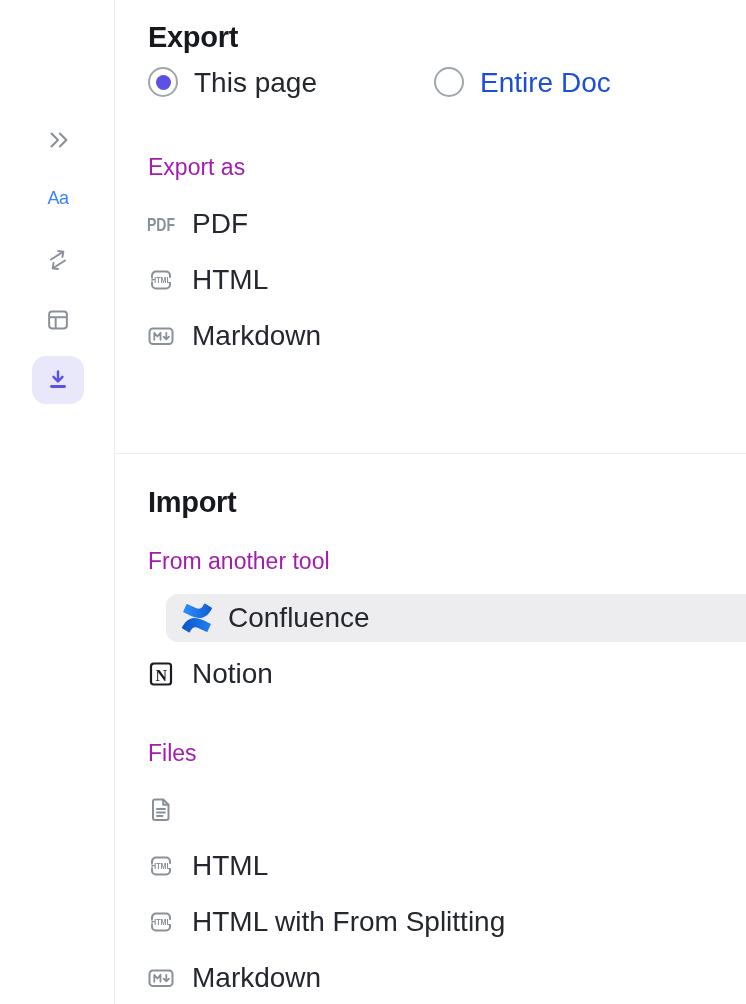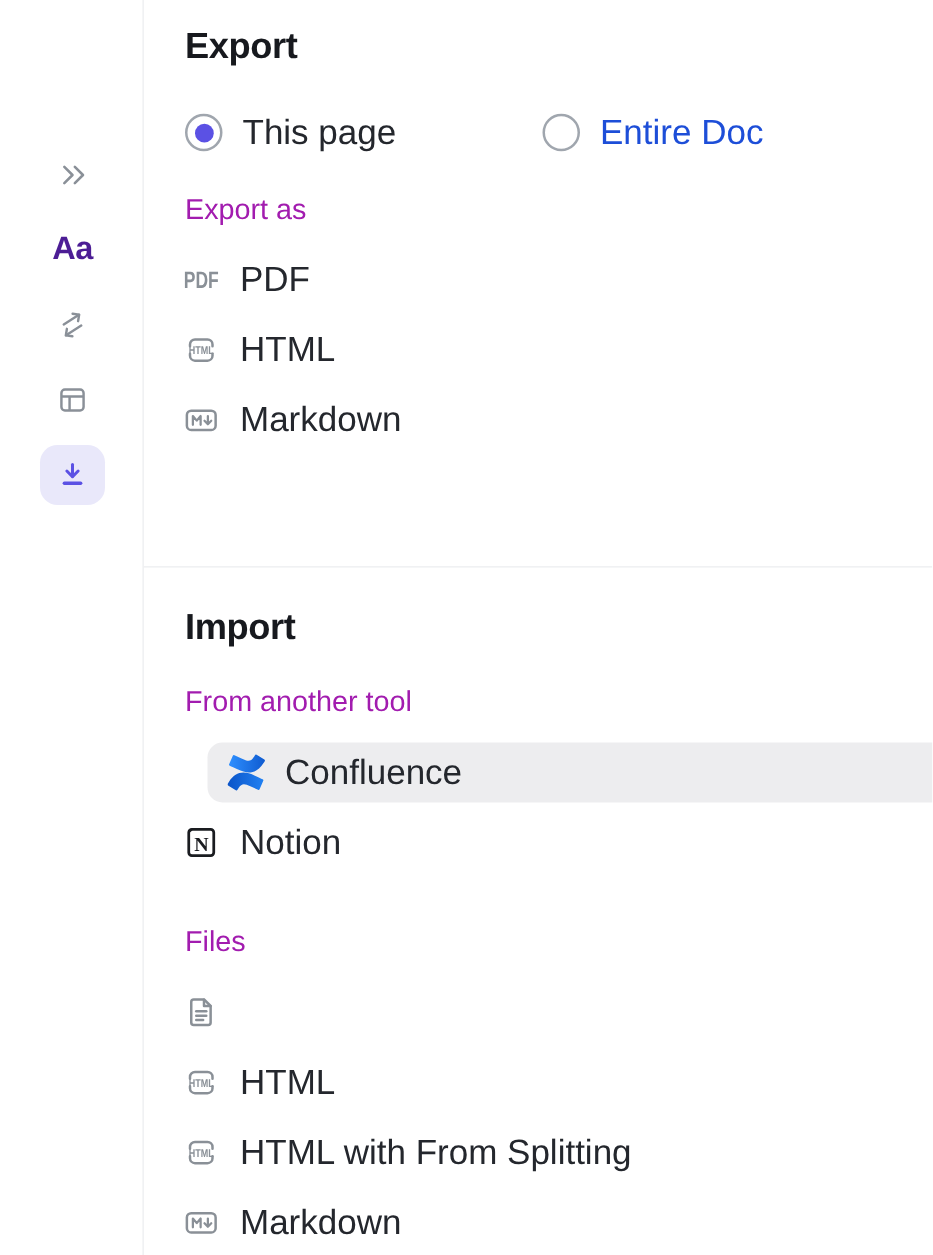--- a/index.html
+++ b/index.html
@@ -12,34 +12,34 @@
 
   
   .rail { position:absolute; left:0; top:0; width:114px; height:100%; background:#fff; }
   .rail-divider { position:absolute; left:114px; top:0; width:1px; height:100%; background:#ECEDF0; }
   .rail-btn {
     position:absolute; left:32px; width:52px; height:48px; border-radius:14px;
     display:flex; align-items:center; justify-content:center; color:#8A9098;
     cursor:pointer;
   }
   .rail-btn.active { background:#E9E8FA; }
-  .rail-aa { font-size:26px; font-weight:700; color:#4c1d95; letter-spacing:-0.5px; }
+  .rail-aa { font-size:18px; font-weight:400; color:#3b82f6; letter-spacing:-0.5px; }
 
   
   .panel-divider { position:absolute; left:115px; top:453px; width:631px; height:1px; background:#ECEDF0; }
   .heading {
     position:absolute; left:148px; font-size:29px; font-weight:700; color:#17191E;
     letter-spacing:-0.3px; white-space:nowrap;
   }
   .section-label {
     position:absolute; left:148px; font-size:23px; color:#a21caf; white-space:nowrap;
   }
 
   
-  .radio-group { position:absolute; top:90px; height:32px; display:flex; align-items:center; gap:16px; cursor:pointer; }
+  .radio-group { position:absolute; top:67px; height:32px; display:flex; align-items:flex-start; gap:16px; cursor:pointer; }
   .radio-circle {
     width:30px; height:30px; border-radius:50%; border:2px solid #A0A6AE; background:#fff;
     display:flex; align-items:center; justify-content:center; flex:0 0 30px;
   }
   .radio-dot { width:15px; height:15px; border-radius:50%; background:#5B51E4; }
   .radio-label { font-size:28px; color:#24272D; white-space:nowrap; }
   .radio-label.muted { color:#1d4ed8; }
 
   
   .row {

